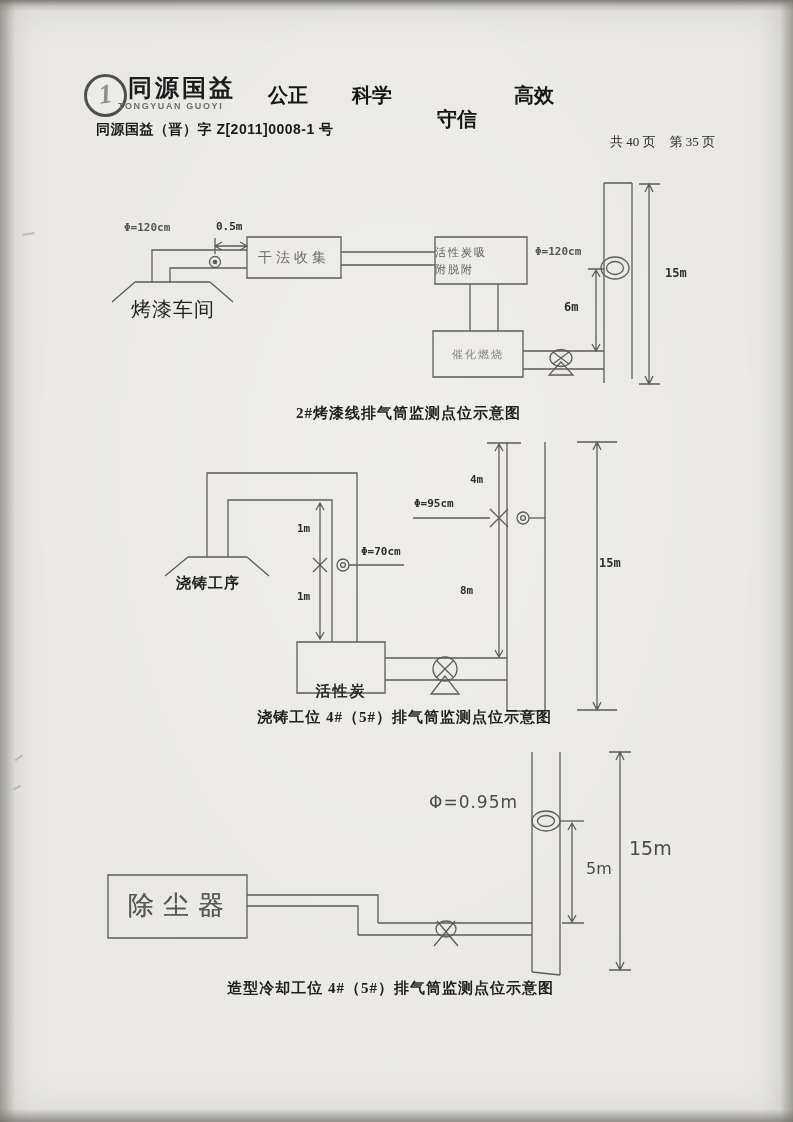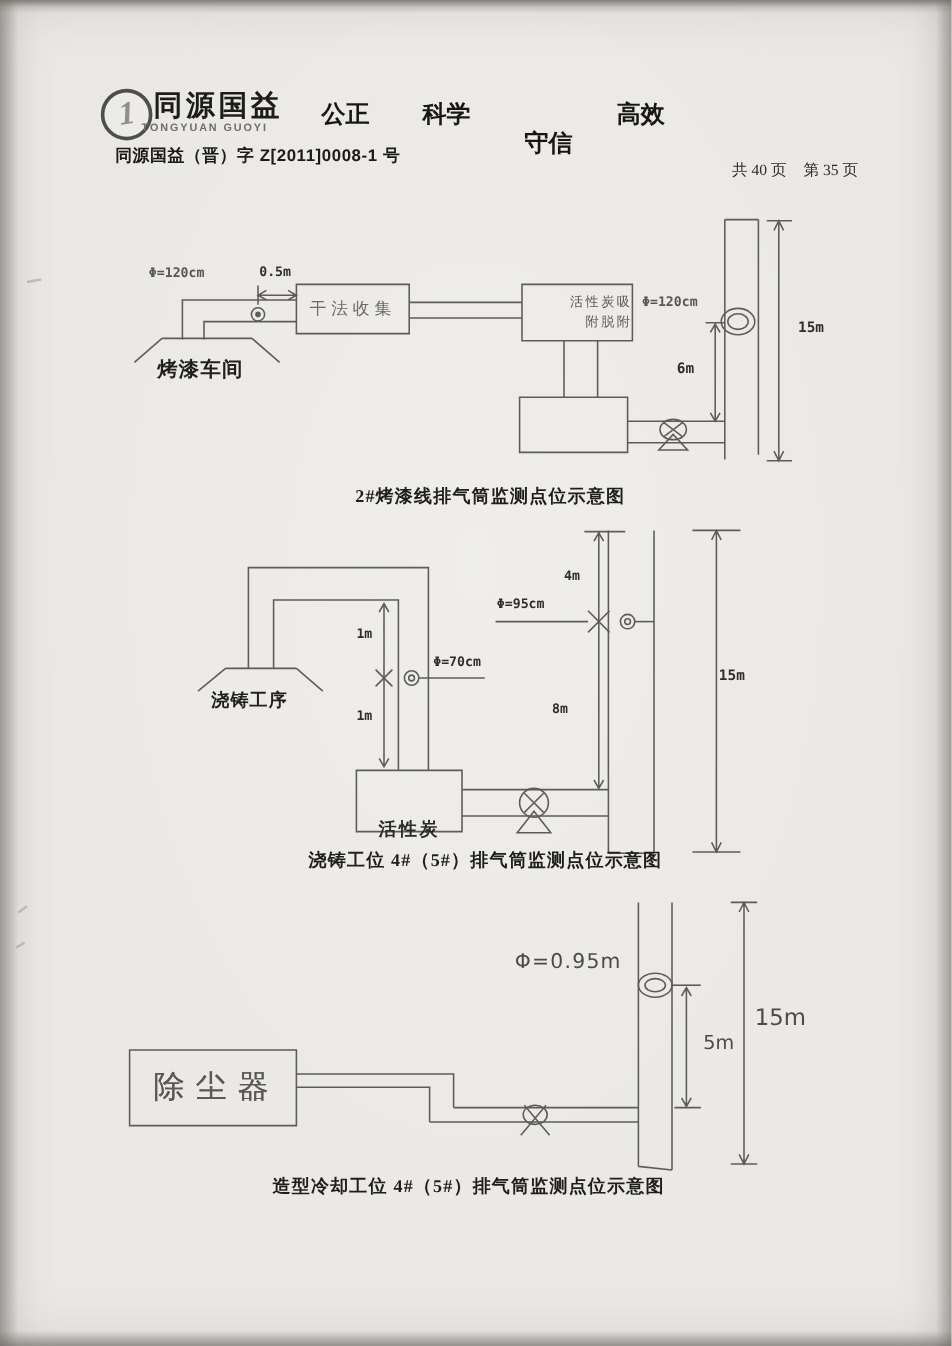--- a/index.html
+++ b/index.html
@@ -116,27 +116,28 @@
       <ellipse cx="615" cy="268" rx="8.5" ry="6.5"></ellipse>
     </g>
 
     <path d="M588 269 H604 M596 270 V351 M592 277 L596 270 L600 277 M592 344 L596 351 L600 344"></path>
 
     <path d="M639 184 H660 M639 384 H660 M649 184 V384 M645 192 L649 184 L653 192 M645 376 L649 384 L653 376"></path>
   </svg>
 
   <div class="lbl mono" style="left:124px;top:221px;color:#55555a;">Φ=120cm</div>
   <div class="lbl mono" style="left:216px;top:220px;">0.5m</div>
-  <div class="lbl serif" style="left:131px;top:296px;font-size:17px;font-weight:700;color:#1f1f1f;letter-spacing:1px;">烤漆车间</div>
+  <div class="lbl serif" style="left:131px;top:296px;font-size:20px;font-weight:400;color:#1f1f1f;letter-spacing:1px;">烤漆车间</div>
   <div class="lbl serif boxtext" style="left:247px;top:237px;width:94px;height:41px;font-size:14px;color:#6b6b69;letter-spacing:4px;">干法收集</div>
-  <div class="lbl serif" style="left:435px;top:244px;width:92px;text-align:right;font-size:11px;color:#5a5a58;letter-spacing:2px;line-height:17px;">
+  <div class="lbl serif" style="left:435px;top:244px;width:92px;text-align:left;font-size:11px;color:#5a5a58;letter-spacing:2px;line-height:17px;">
     <div>活性炭吸</div>
     <div>附脱附</div>
   </div>
   <div class="lbl mono" style="left:535px;top:245px;color:#55555a;">Φ=120cm</div>
+  <div class="lbl serif boxtext" style="left:433px;top:331px;width:90px;height:46px;font-size:11px;color:#84847f;letter-spacing:2px;">催化燃烧</div>
   <div class="lbl mono12" style="left:564px;top:300px;">6m</div>
   <div class="lbl mono12" style="left:665px;top:266px;">15m</div>
   <div class="abs caption" style="top:404px;transform:translateX(12px);">2#烤漆线排气筒监测点位示意图</div>
 
   <svg class="diag" style="top:440px;" width="793" height="295" viewBox="0 440 793 295" fill="none" stroke="#5c5c5a" stroke-width="1.3">
 
     <path d="M207 557 V473 H357 V642"></path>
     <path d="M228 557 V500 H332 V642"></path>
 
     <path d="M188 557 H247 M188 557 L165 576 M247 557 L269 576"></path>

